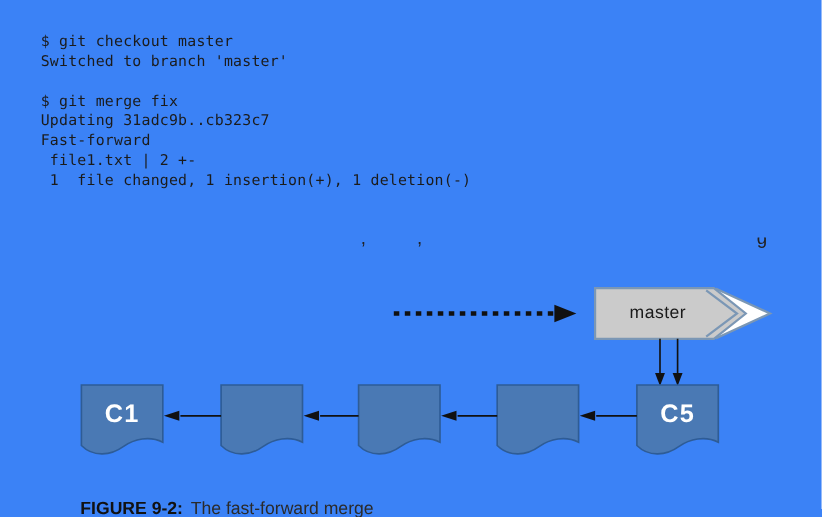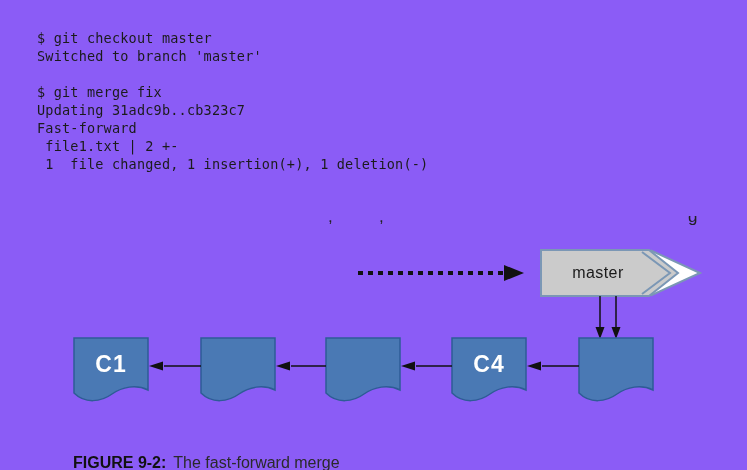--- a/index.html
+++ b/index.html
@@ -1,31 +1,31 @@
 <!DOCTYPE html>
 <html><head>
 <meta charset="utf-8">
 <style>
   html,body{margin:0;padding:0;background:#fff;}
-  .page{position:relative;width:747px;height:470px;background:#8b5cf6;overflow:hidden;
+  .page{position:relative;width:747px;height:470px;background:#3b82f6;overflow:hidden;
         font-family:"Liberation Sans",sans-serif;}
 
   
   .terminal{position:absolute;left:37px;top:29px;margin:0;
             font-family:"DejaVu Sans Mono",monospace;font-size:13.5px;line-height:18px;
             color:#1b1b1b;letter-spacing:0.2px;}
   .t-line{white-space:pre;min-height:18px;}
 
   
   .cropped-line{position:absolute;left:0;top:216px;width:747px;height:10px;overflow:hidden;}
   .frag{position:absolute;top:-8px;font-size:17px;line-height:17px;color:#222;}
   .f0{left:328px}.f1{left:379px}.f2{left:688px}
 
   
-  .figure{position:absolute;left:0;top:228px;width:747px;height:200px;}
+  .figure{position:absolute;left:0;top:240px;width:747px;height:200px;}
   .figure svg{position:absolute;left:0;top:0;}
   .branch-label{position:absolute;left:546px;top:22px;width:104px;height:46px;
                 display:flex;align-items:center;justify-content:center;
                 font-size:16px;color:#1a1a1a;letter-spacing:0.4px;}
   .commit-label{position:absolute;top:110px;width:74px;height:52px;
                 display:flex;align-items:center;justify-content:center;
                 font-size:23px;font-weight:bold;color:#ffffff;letter-spacing:1px;}
   .cl1{left:74px}.cl2{left:201px}.cl3{left:326px}.cl4{left:452px}.cl5{left:579px}
 
   
@@ -81,20 +81,20 @@
         <polygon points="276,138 290,133.5 290,142.5" fill="#111111"></polygon>
         <line x1="416" y1="138" x2="452" y2="138" stroke-width="1.5" stroke="#111111"></line>
         <polygon points="401,138 415,133.5 415,142.5" fill="#111111"></polygon>
         <line x1="542" y1="138" x2="579" y2="138" stroke-width="1.5" stroke="#111111"></line>
         <polygon points="527,138 541,133.5 541,142.5" fill="#111111"></polygon>
       </g>
     </svg>
 
     <div class="branch-label">master</div>
     <div class="commit-label cl1">C1</div>
-    <div class="commit-label cl4">C4</div>
+    <div class="commit-label cl5">C5</div>
   </div>
 
   <div class="caption">
     <span class="b">FIGURE 9-2:</span><span>The fast-forward merge</span>
   </div>
 
 </div>
 
 </body></html>

